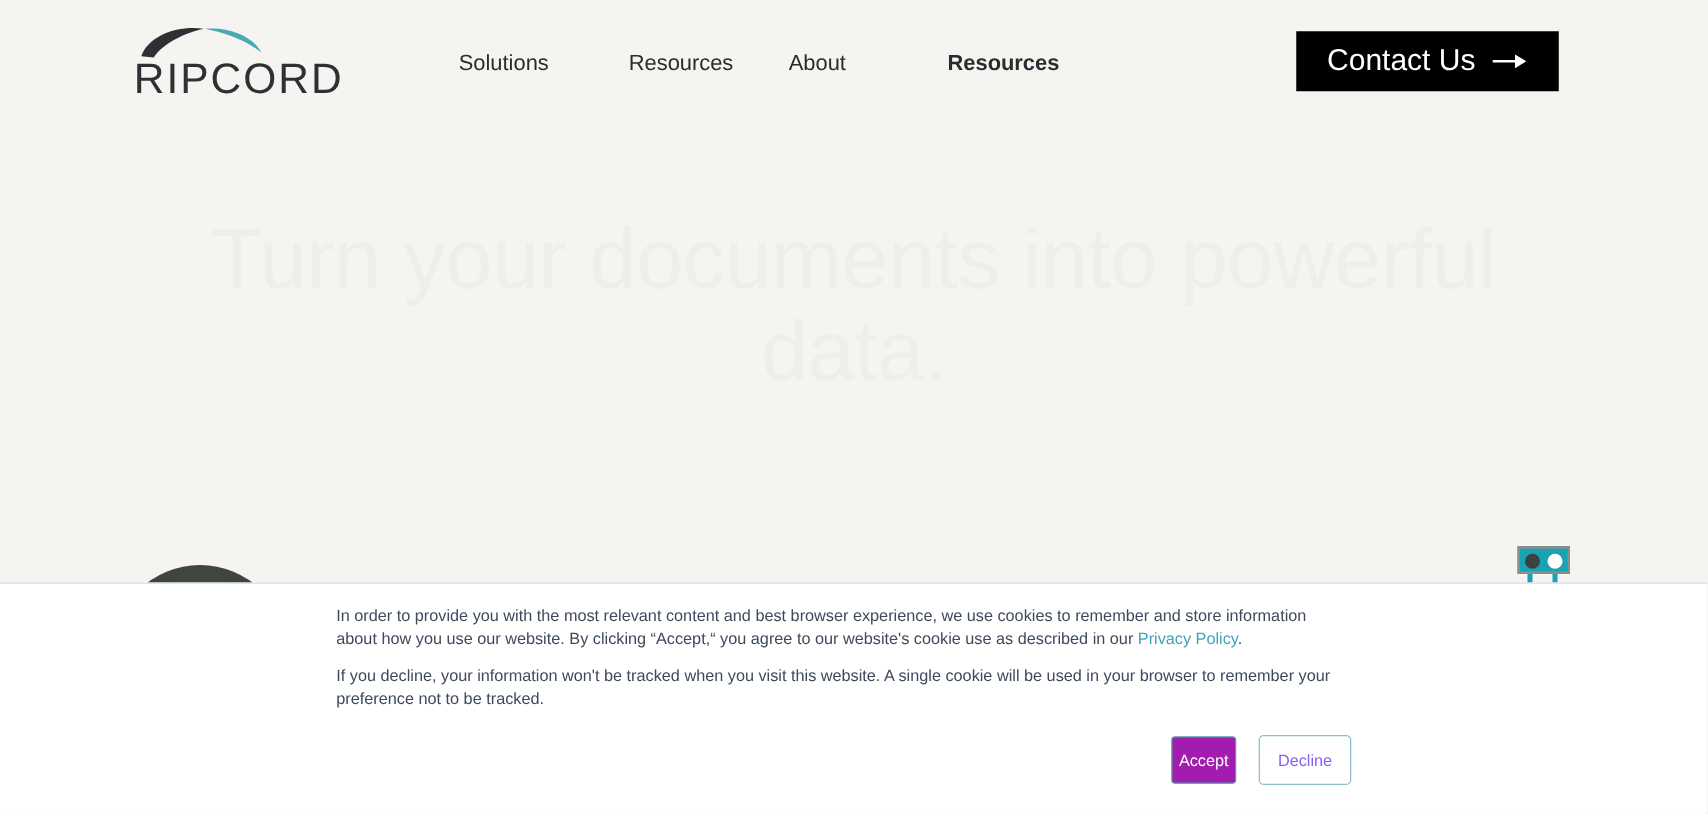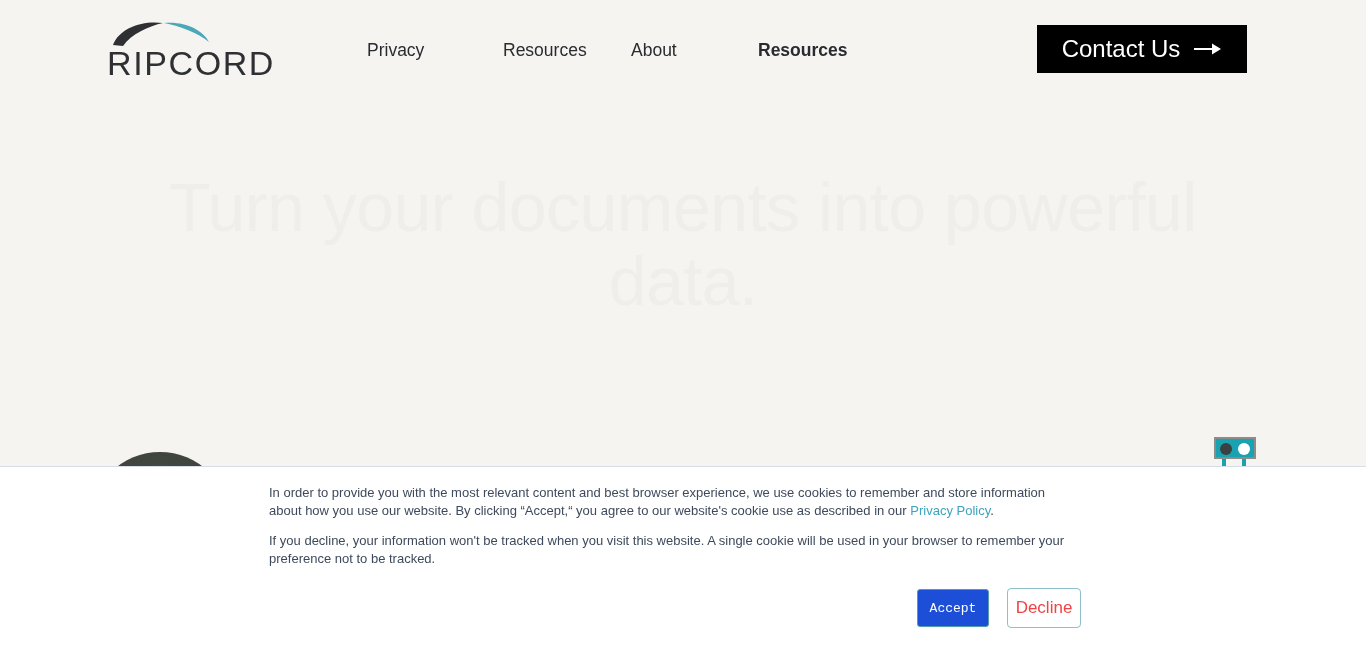--- a/index.html
+++ b/index.html
@@ -192,57 +192,57 @@
     position: absolute;
     left: 0;
     top: 104px;
     width: 812px;
     display: flex;
     justify-content: flex-end;
     align-items: center;
     gap: 18px;
   }
   .btn-accept {
-    width: 72px;
+    width: 52px;
     height: 38px;
-    background: #1d4ed8;
+    background: #a21caf;
     color: #ffffff;
     border: 1px solid #529ba8;
     border-radius: 3px;
-    font-family: Liberation Mono, monospace;
+    font-family: Liberation Sans, sans-serif;
     font-size: 13px;
     cursor: pointer;
   }
   .btn-decline {
     width: 74px;
     height: 40px;
     background: #ffffff;
-    color: #ef4444;
+    color: #8b5cf6;
     border: 1px solid #8dbfc8;
     border-radius: 4px;
     font-family: "Liberation Sans", sans-serif;
-    font-size: 17px;
+    font-size: 13px;
     cursor: pointer;
   }
 </style>
 </head>
 <body>
 
 <header class="site-header">
 
   <a class="logo-block" href="#">
     <svg class="logo-canopy" viewBox="0 0 112 28">
       <path d="M4 25 C10 8, 34 0, 54 3 C40 6, 22 14, 14 26 Z" fill="#2f3033"></path>
       <path d="M55 3 C76 1, 94 10, 100 22 C88 12, 70 6, 55 3 Z" fill="#4ba8b8"></path>
     </svg>
     <span class="logo-wordmark">RIPCORD</span>
   </a>
 
   <nav class="main-nav">
-    <a class="nav-item" href="#">Privacy</a>
+    <a class="nav-item" href="#">Solutions</a>
     <a class="nav-item" href="#">Resources</a>
     <a class="nav-item" href="#">About</a>
     <a class="nav-item" href="#">Resources</a>
   </nav>
 
   <button class="contact-btn">
     <span>Contact Us</span>
     <svg class="arrow-icon" width="28" height="14" viewBox="0 0 28 14">
       <rect x="0" y="6" width="20" height="2" fill="#ffffff"></rect>
       <path d="M18 1.5 L27 7 L18 12.5 Z" fill="#ffffff"></path>

